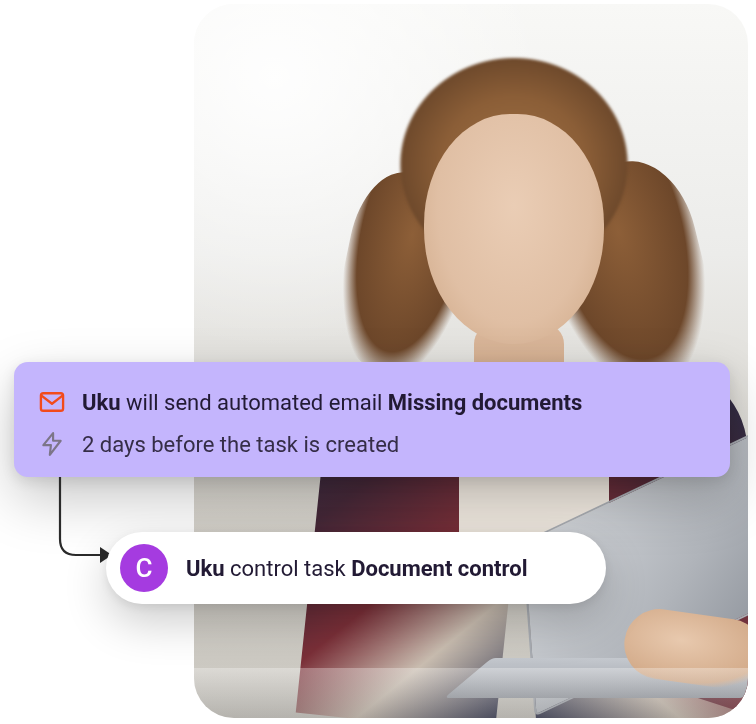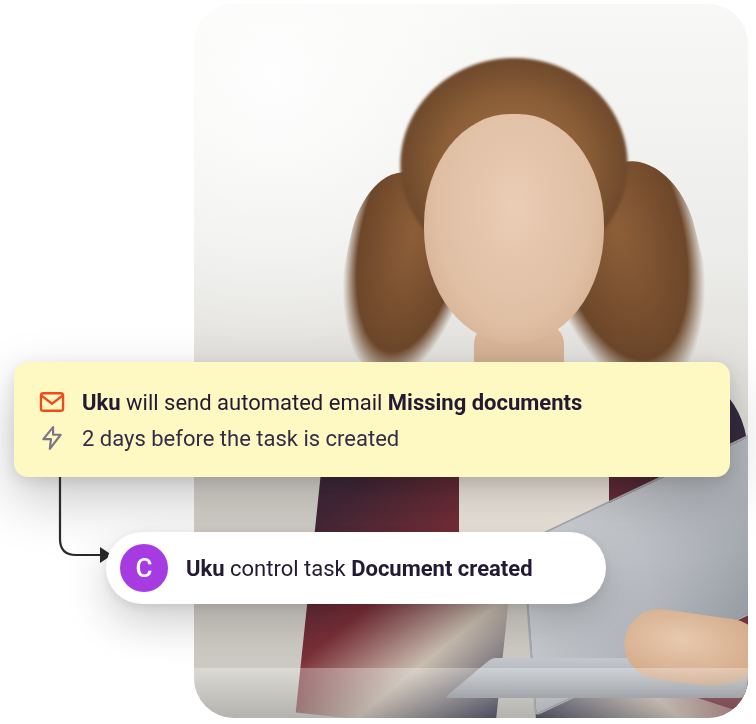--- a/index.html
+++ b/index.html
@@ -130,32 +130,32 @@
     background: linear-gradient(rgba(255,255,255,0.3), rgba(120,120,120,0.25));
   }
 
   
   .card1 {
     position: absolute;
     left: 14px;
     top: 362px;
     width: 716px;
     height: 115px;
-    background: #fef9c3;
+    background: #c4b5fd;
     border-radius: 14px;
     box-shadow: 0 22px 55px rgba(0,0,0,0.22), 0 4px 14px rgba(0,0,0,0.1);
     padding: 22px 26px 0 24px;
   }
   .row {
     display: flex;
     align-items: center;
     gap: 16px;
     height: 36px;
   }
-  .row + .row { }
+  .row + .row { margin-top: 6px; }
   .icon {
     width: 28px; height: 28px;
     flex: 0 0 28px;
     display: flex; align-items: center; justify-content: center;
   }
   .row-text {
     font-size: 22px;
     color: #221a34;
     white-space: nowrap;
   }
@@ -249,15 +249,15 @@
 <svg class="connector" viewBox="0 0 72 96">
   <path d="M4 0 L4 62 Q4 78 20 78 L56 78" fill="none" stroke="#2a2a2a" stroke-width="2.2"></path>
   <path d="M56 78 L44 70 L44 86 Z" fill="#2a2a2a"></path>
 </svg>
 
 <div class="card2">
   <div class="avatar">
     <span>C</span>
   </div>
   <span class="card2-text">
-    <b>Uku</b><span> control task </span><b>Document created</b>
+    <b>Uku</b><span> control task </span><b>Document control</b>
   </span>
 </div>
 
 </body></html>

